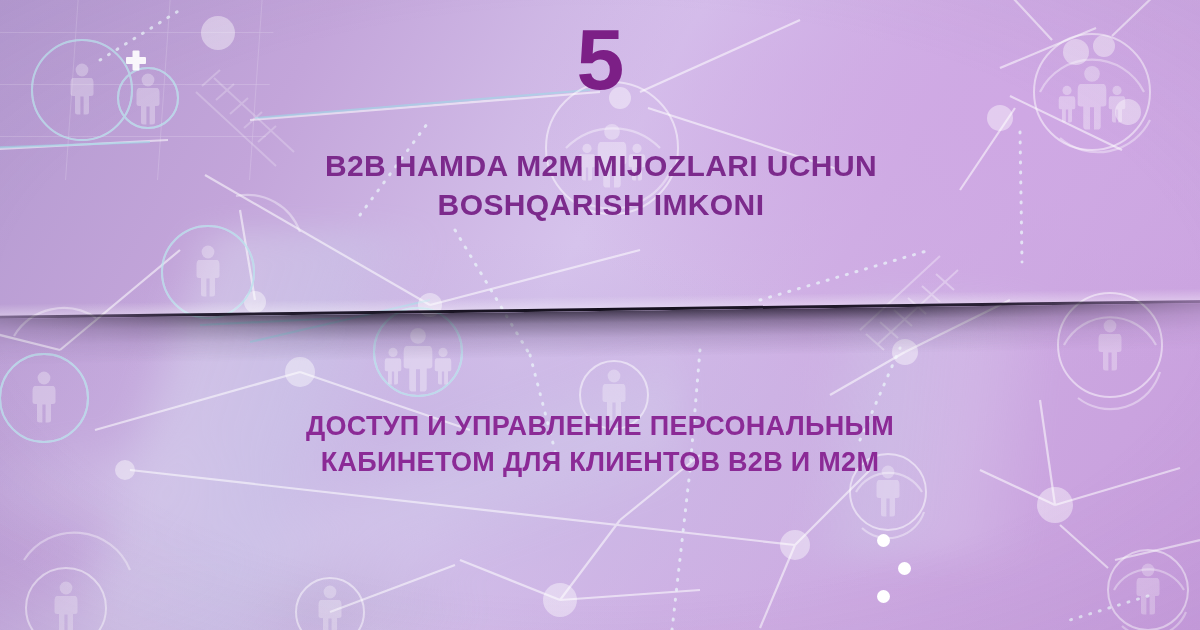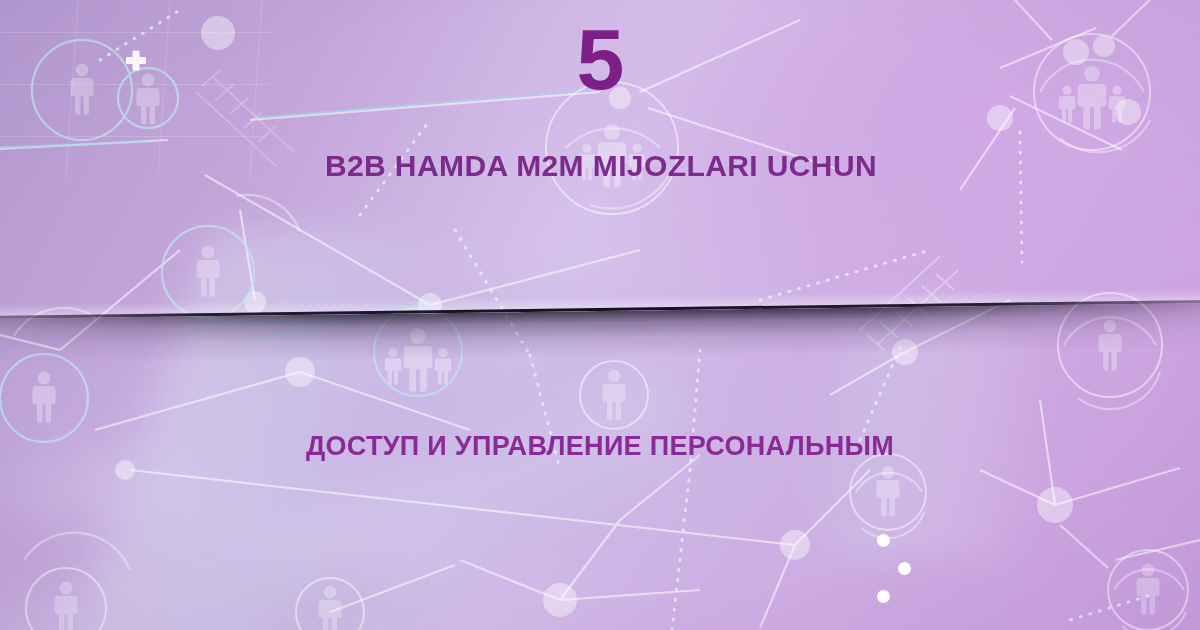--- a/index.html
+++ b/index.html
@@ -112,21 +112,21 @@
     text-align: center;
     font-size: 30px;
     font-weight: 700;
     line-height: 1.30;
     color: #7c2a8c;
     letter-spacing: .4px;
   }
 
   .headline-ru {
     position: absolute;
-    top: 428px; left: 120px; right: 120px;
+    top: 408px; left: 120px; right: 120px;
     text-align: center;
     font-size: 27px;
     font-weight: 700;
     line-height: 1.34;
     color: #8b2a96;
     letter-spacing: .3px;
   }
   .hl-line { display: block; }
 
   
@@ -336,24 +336,26 @@
   </div>
 
   <div class="bg-vignette"></div>
 
   <div class="content">
 
     <div class="slide-number">5</div>
 
     <div class="headline-uz">
       <span class="hl-line">B2B HAMDA M2M MIJOZLARI UCHUN</span>
+      <span class="hl-line">BOSHQARISH IMKONI</span>
     </div>
 
     <div class="headline-ru">
       <span class="hl-line">ДОСТУП И УПРАВЛЕНИЕ ПЕРСОНАЛЬНЫМ</span>
+      <span class="hl-line">КАБИНЕТОМ ДЛЯ КЛИЕНТОВ B2B И M2M</span>
     </div>
 
     <span class="dot dot-a"></span>
     <span class="dot dot-b"></span>
     <span class="dot dot-c"></span>
   </div>
 
 </div>
 
 </body></html>

